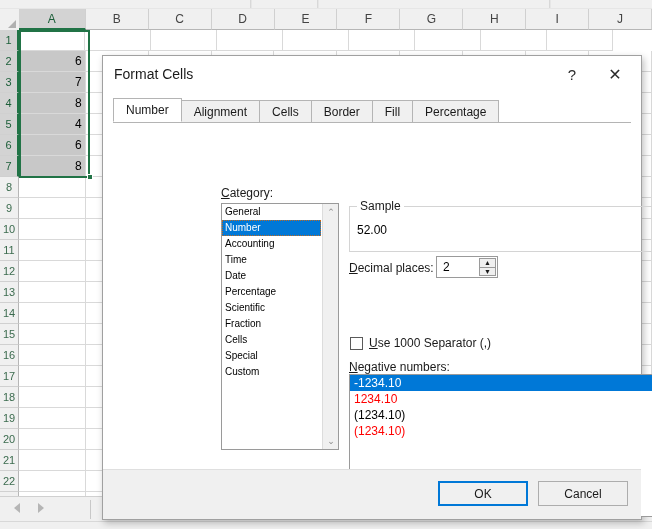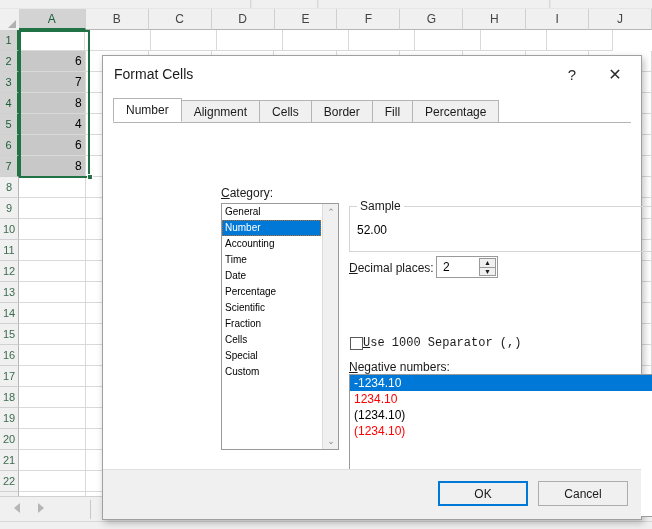--- a/index.html
+++ b/index.html
@@ -226,21 +226,21 @@
     flex: 1; display: flex; align-items: center; justify-content: center;
     font-size: 7px; color: #1a1a1a; cursor: pointer;
   }
   .spin-b.up { border-bottom: 1px solid #9a9a9a; }
 
   .sep-check-box {
     position: absolute; left: 247px; top: 215px; width: 13px; height: 13px;
     border: 1px solid #5a5a5a; background: #ffffff; box-sizing: border-box;
     cursor: pointer;
   }
-  .sep-label { left: 260px; top: 214px; font-family: Liberation Mono, monospace; }
+  .sep-label { left: 266px; top: 214px; }
   .neg-label { left: 246px; top: 238px; }
 
   .neg-list {
     position: absolute; left: 246px; top: 252px; width: 366px; height: 143px;
     border: 1px solid #9a9a9a; background: #ffffff;
     box-sizing: border-box; overflow: hidden;
   }
   .neg-item {
     height: 16px; line-height: 16px; padding-left: 4px;
     font-size: 12px; white-space: nowrap; cursor: default;

